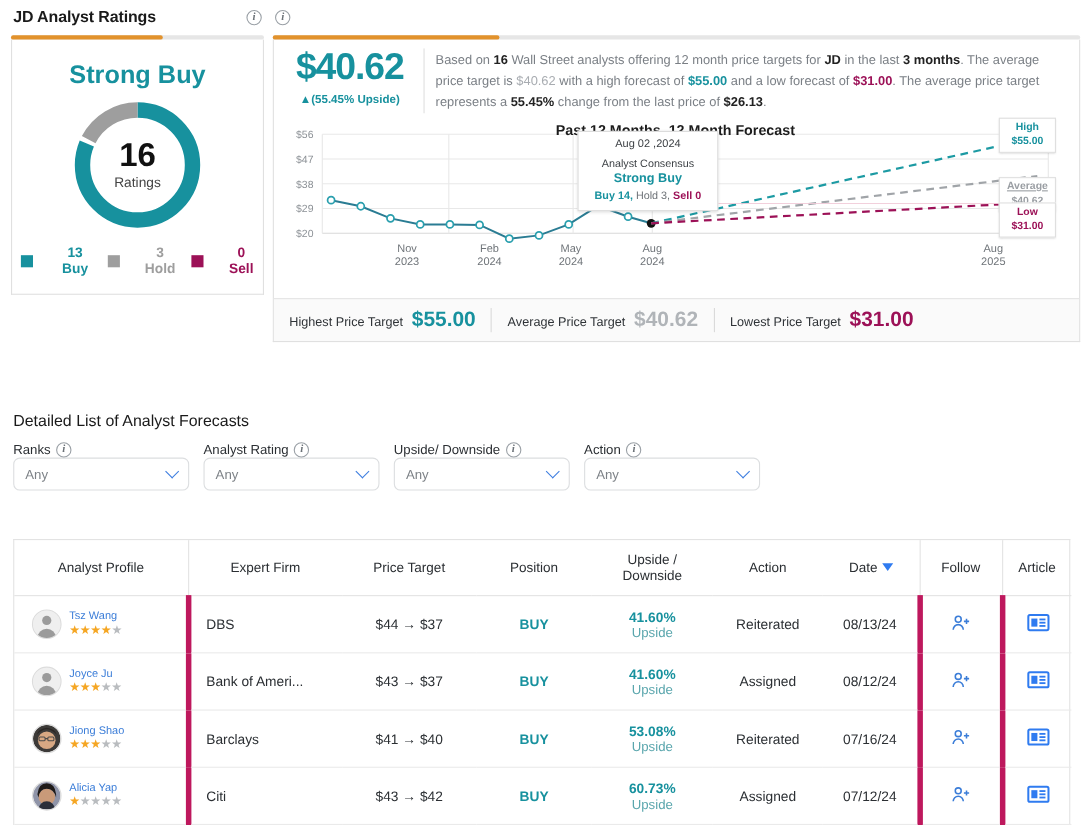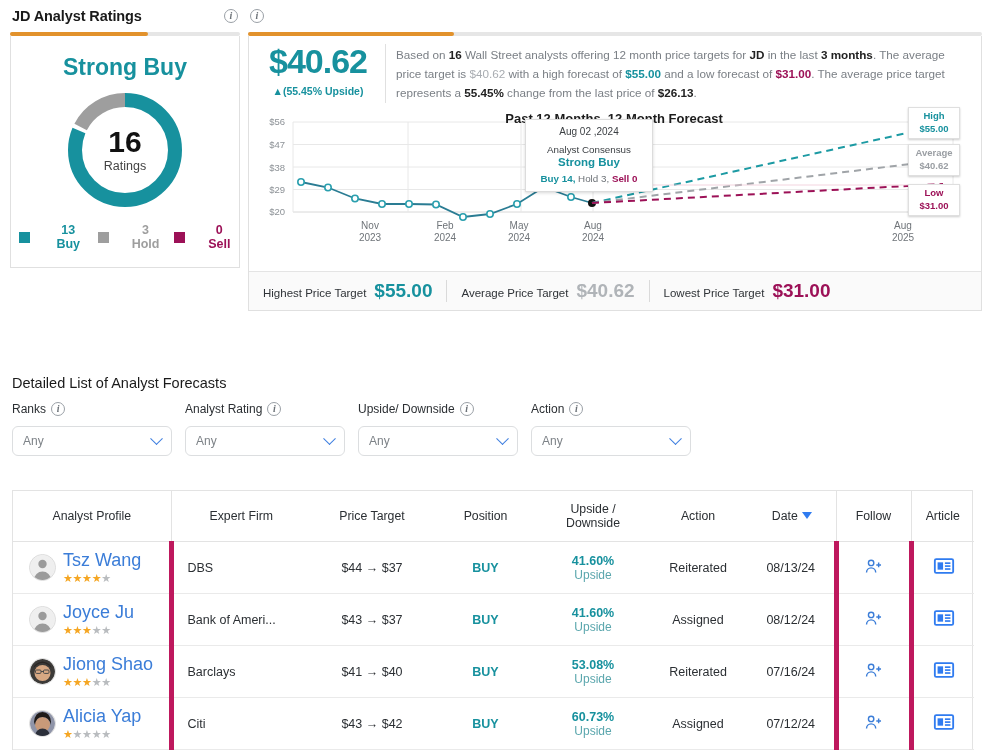--- a/index.html
+++ b/index.html
@@ -99,21 +99,21 @@
   .tt-sb { font-size: 11.5px; font-weight: bold; color: #17919e; margin: 1px 0 5px; }
   .tt-counts { font-size: 9.8px; font-weight: bold; }
   .tt-counts .g { color: #6d7277; font-weight: normal; }
 
   .pt-flag {
     position: absolute; width: 52px; text-align: center; z-index: 4;
     background: #fff; border: 1px solid #dfdfdf; box-shadow: 0 1px 2px rgba(0,0,0,.2);
     padding: 2px 1px 3px; font-size: 9.5px; line-height: 1.32;
   }
   .pt-high { left: 908px; top: 107px; color: #17919e; font-weight: bold; }
-  .pt-avg  { left: 908px; top: 144px; color: #9a9ea3; font-weight: bold; }
+  .pt-avg  { left: 908px; top: 161px; color: #9a9ea3; font-weight: bold; text-decoration: underline; }
   .pt-low  { left: 908px; top: 184px; color: #9c1157; font-weight: bold; }
 
   .targets-bar {
     margin-top: 4px; border-top: 1px solid #e4e4e4; background: #fafafa;
     display: flex; align-items: center; padding: 8px 14px; gap: 0;
   }
   .tgt { display: flex; align-items: baseline; gap: 8px; padding: 0 14px; }
   .tgt:first-child { padding-left: 0; }
   .tgt + .tgt { border-left: 1px solid #dadada; }
   .tgt-lab { font-size: 11.5px; color: #2f3337; }
@@ -122,21 +122,21 @@
 
   
   .section-title {
     position: absolute; left: 12px; top: 375px;
     font-size: 14.5px; font-weight: normal; color: #1a1a1a;
   }
   .filters { position: absolute; left: 12px; top: 402px; display: flex; gap: 0; }
   .filter { width: 173px; }
   .filter-label {
     display: flex; align-items: center; gap: 5px;
-    font-size: 12px; color: #2b2f33; margin-bottom: 10px;
+    font-size: 12px; color: #2b2f33; 
   }
   .select-box {
     width: 160px; height: 30px; border: 1px solid #dcdee0; border-radius: 6px;
     background: #fff; display: flex; align-items: center; justify-content: space-between;
     padding: 0 10px; font-size: 12px; color: #7d8287;
   }
   .chev { width: 9px; height: 9px; border-right: 1.6px solid #3f7fe0; border-bottom: 1.6px solid #3f7fe0;
           transform: rotate(45deg) translate(-2px,-2px); }
 
   
@@ -158,21 +158,21 @@
   }
   tbody td {
     border-bottom: 1px solid #eaeaea; padding: 0; height: 52px;
     font-size: 12.5px; color: #2b2f33; text-align: center; vertical-align: middle;
   }
   tbody td.cl { border-left: 5px solid #be185d; }
   .profile-cell { display: flex; align-items: center; gap: 7px; padding-left: 16px; }
   .avatar { width: 27px; height: 27px; border-radius: 50%; flex: 0 0 auto; overflow: hidden;
             border: 1px solid #dcdcdc; background: #f0f0f0; }
   .name-block { text-align: left; line-height: 1.15; }
-  .aname { font-size: 18px; color: #3b7dd8; }
+  .aname { font-size: 10px; color: #3b7dd8; }
   .stars { font-size: 11px; letter-spacing: -0.3px; margin-top: 1px; }
   .st-on { color: #f5a623; } .st-off { color: #b9bcbf; }
   .firm-cell { text-align: left; padding-left: 14px; }
   .buy { color: #17919e; font-weight: bold; font-size: 12.5px; }
   .ud-pct { color: #17919e; font-weight: bold; font-size: 12.5px; }
   .ud-dir { color: #5aa6ad; font-size: 12px; }
   .follow-icon, .article-icon { cursor: pointer; }
 </style>
 </head>
 <body>

